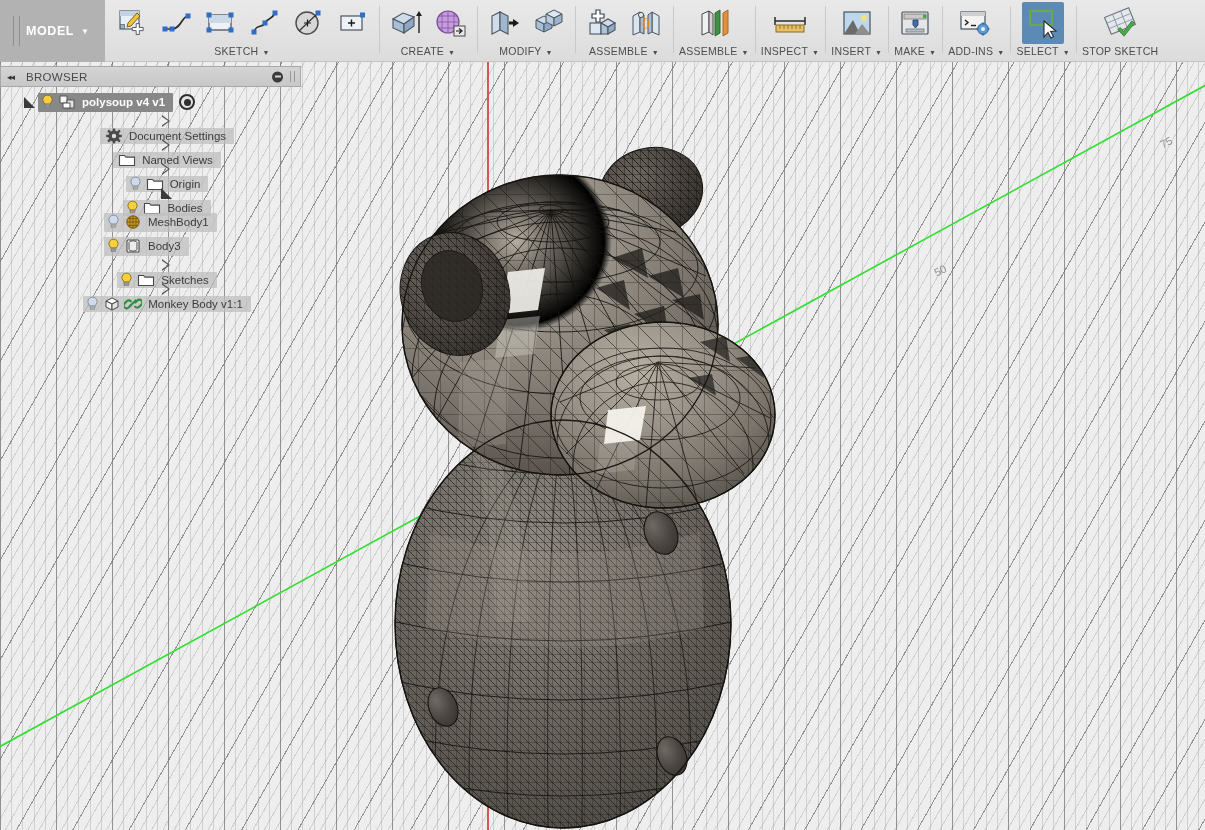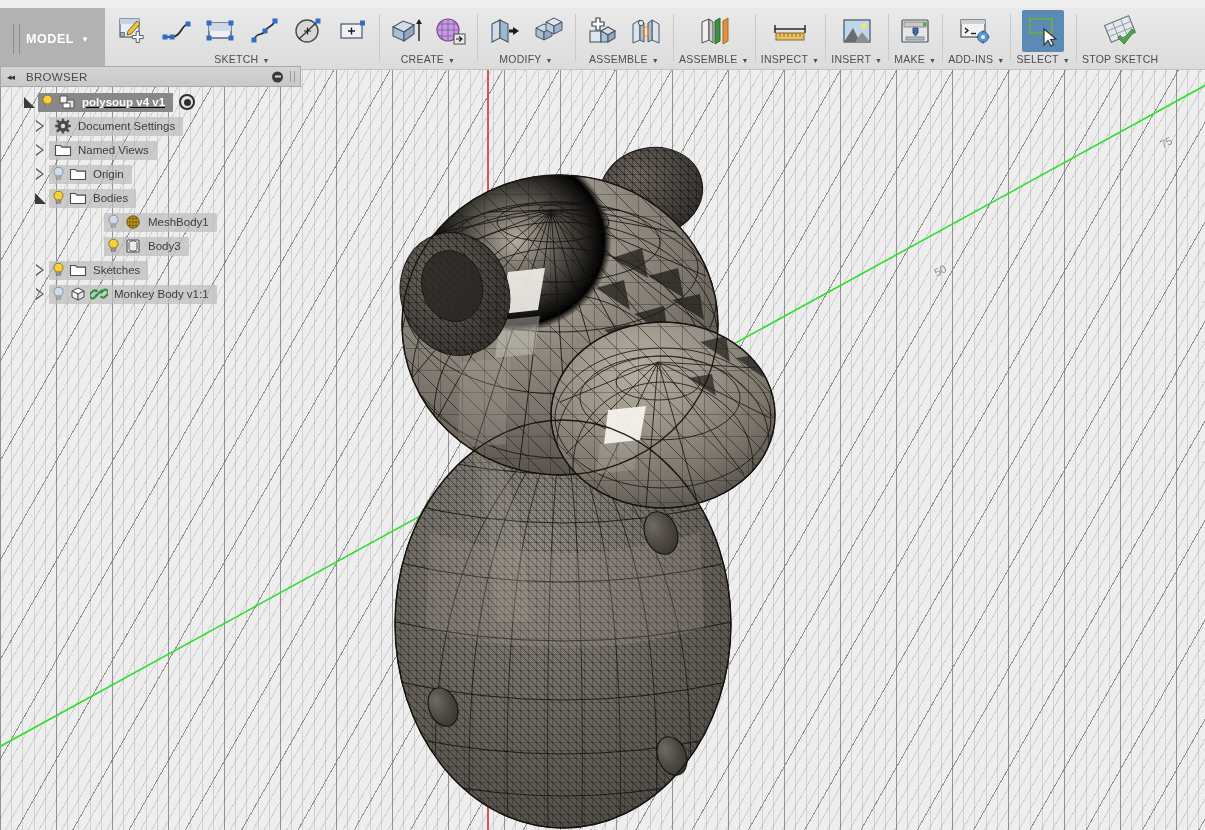--- a/index.html
+++ b/index.html
@@ -42,21 +42,21 @@
   #axis-y-svg { position:absolute; left:0; top:0; width:1205px; height:768px; pointer-events:none; }
 
   .axis-label {
     position: absolute; font-family: "Liberation Sans", sans-serif;
     font-size: 11px; color: #8d8d8d; pointer-events: none;
     transform-origin: 0 0;
   }
 
   
   #toolbar {
-    position: absolute; left: 0; top: 8px; width: 1205px; height: 62px;
+    position: absolute; left: 0; top: 0; width: 1205px; height: 62px;
     background: linear-gradient(to bottom, #e9e9e9 0%, #e2e2e2 55%, #dcdcdc 100%);
     border-bottom: 1px solid #c3c3c3;
     display: flex; align-items: stretch;
   }
   #model-tab {
     width: 105px; height: 62px;
     background: #b2b2b2;
     display: flex; align-items: center; justify-content: center;
     position: relative;
     cursor: pointer;
@@ -166,22 +166,22 @@
 
   .rootbtn {
     width: 16px; height: 16px; border-radius: 50%;
     border: 2px solid #2e2e2e; background: #e4e4e4;
     margin-left: 6px; display:flex; align-items:center; justify-content:center;
     cursor: pointer; flex: 0 0 16px;
   }
   .rootbtn::after { content:""; width:7px; height:7px; border-radius:50%; background:#2e2e2e; }
 
   
-  .ind0 { padding-left: 22px; text-decoration: underline; }
-  .ind1 { padding-left: 33px; }
+  .ind0 { padding-left: 22px; }
+  .ind1 { padding-left: 33px; flex-direction: column; }
   .ind2 { padding-left: 104px; }
 
   
   #model-svg { position: absolute; left: 0; top: 0; width: 1205px; height: 768px; }
 </style>
 </head>
 <body>
 
 <div id="app">
 

